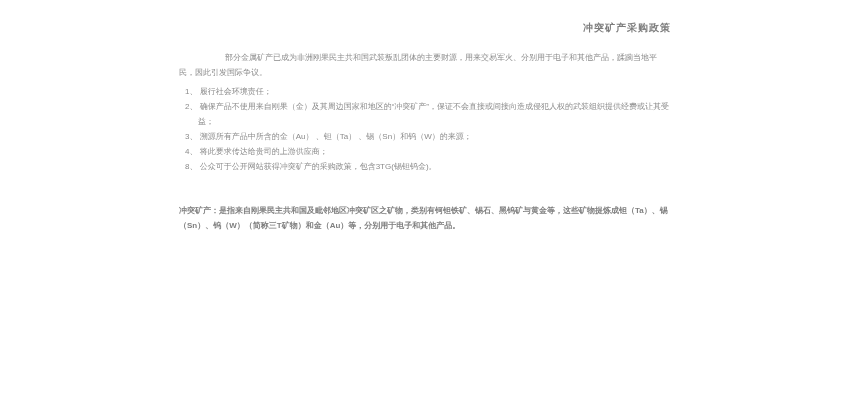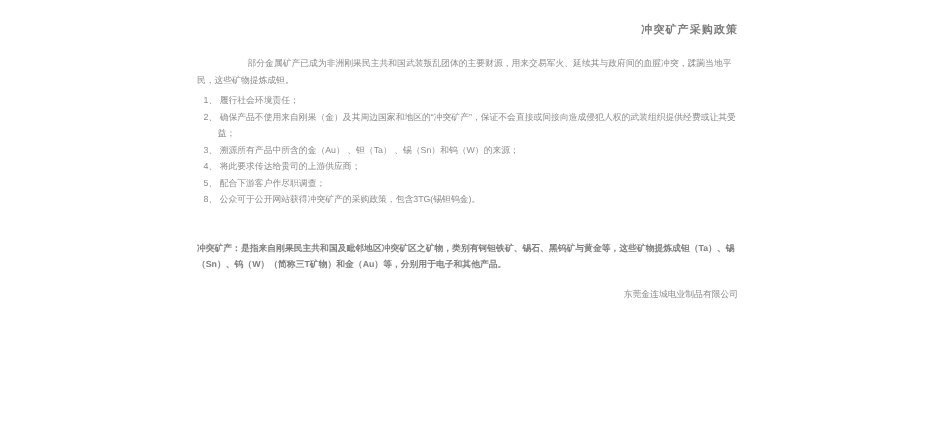--- a/index.html
+++ b/index.html
@@ -54,28 +54,26 @@
     margin: 12px 0 0 0;
     text-align: right;
   }
 </style>
 </head>
 <body>
 
 <div class="doc">
   <h1 class="doc-title">冲突矿产采购政策</h1>
 
-  <p class="intro-para">部分金属矿产已成为非洲刚果民主共和国武装叛乱团体的主要财源，用来交易军火、延续其与政府间的血腥冲突，蹂躏当地平民，这些矿物提炼成钽。</p>
+  <p class="intro-para">部分金属矿产已成为非洲刚果民主共和国武装叛乱团体的主要财源，用来交易军火、分别用于电子和其他产品，蹂躏当地平民，因此引发国际争议。</p>
 
 
   <div class="req-list">
     <div class="req-item">1、 履行社会环境责任；</div>
     <div class="req-item">2、 确保产品不使用来自刚果（金）及其周边国家和地区的“冲突矿产”，保证不会直接或间接向造成侵犯人权的武装组织提供经费或让其受益；</div>
     <div class="req-item">3、 溯源所有产品中所含的金（Au） 、钽（Ta） 、锡（Sn）和钨（W）的来源；</div>
     <div class="req-item">4、 将此要求传达给贵司的上游供应商；</div>
-    <div class="req-item">5、 配合下游客户作尽职调查；</div>
     <div class="req-item">8、 公众可于公开网站获得冲突矿产的采购政策，包含3TG(锡钽钨金)。</div>
   </div>
 
   <p class="definition-para">冲突矿产：是指来自刚果民主共和国及毗邻地区冲突矿区之矿物，类别有钶钽铁矿、锡石、黑钨矿与黄金等，这些矿物提炼成钽（Ta）、锡（Sn）、钨（W）（简称三T矿物）和金（Au）等，分别用于电子和其他产品。</p>
 
-  <p class="signature">东莞金连城电业制品有限公司</p>
 </div>
 
 </body></html>

